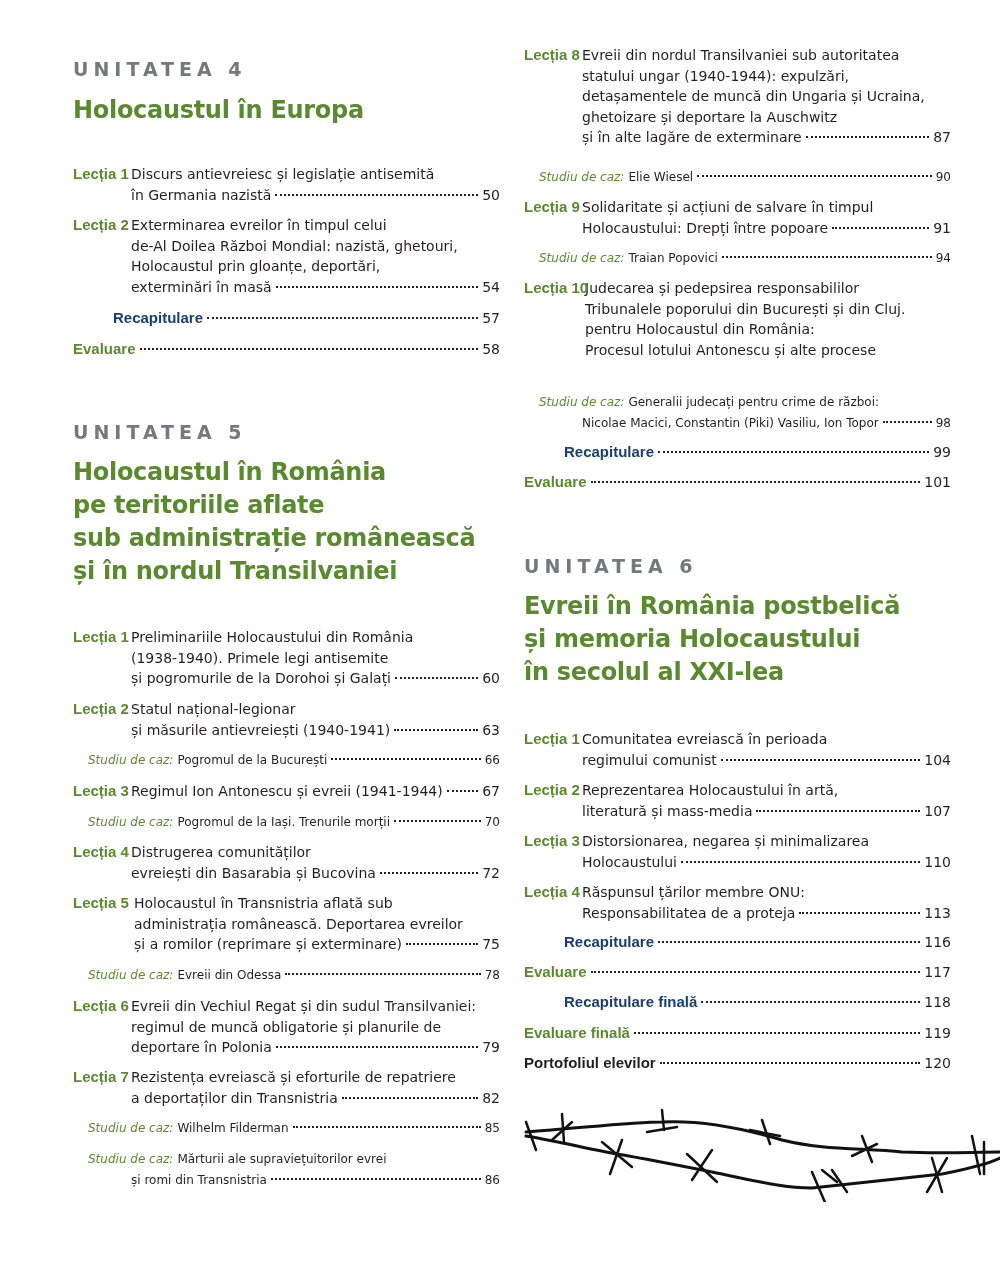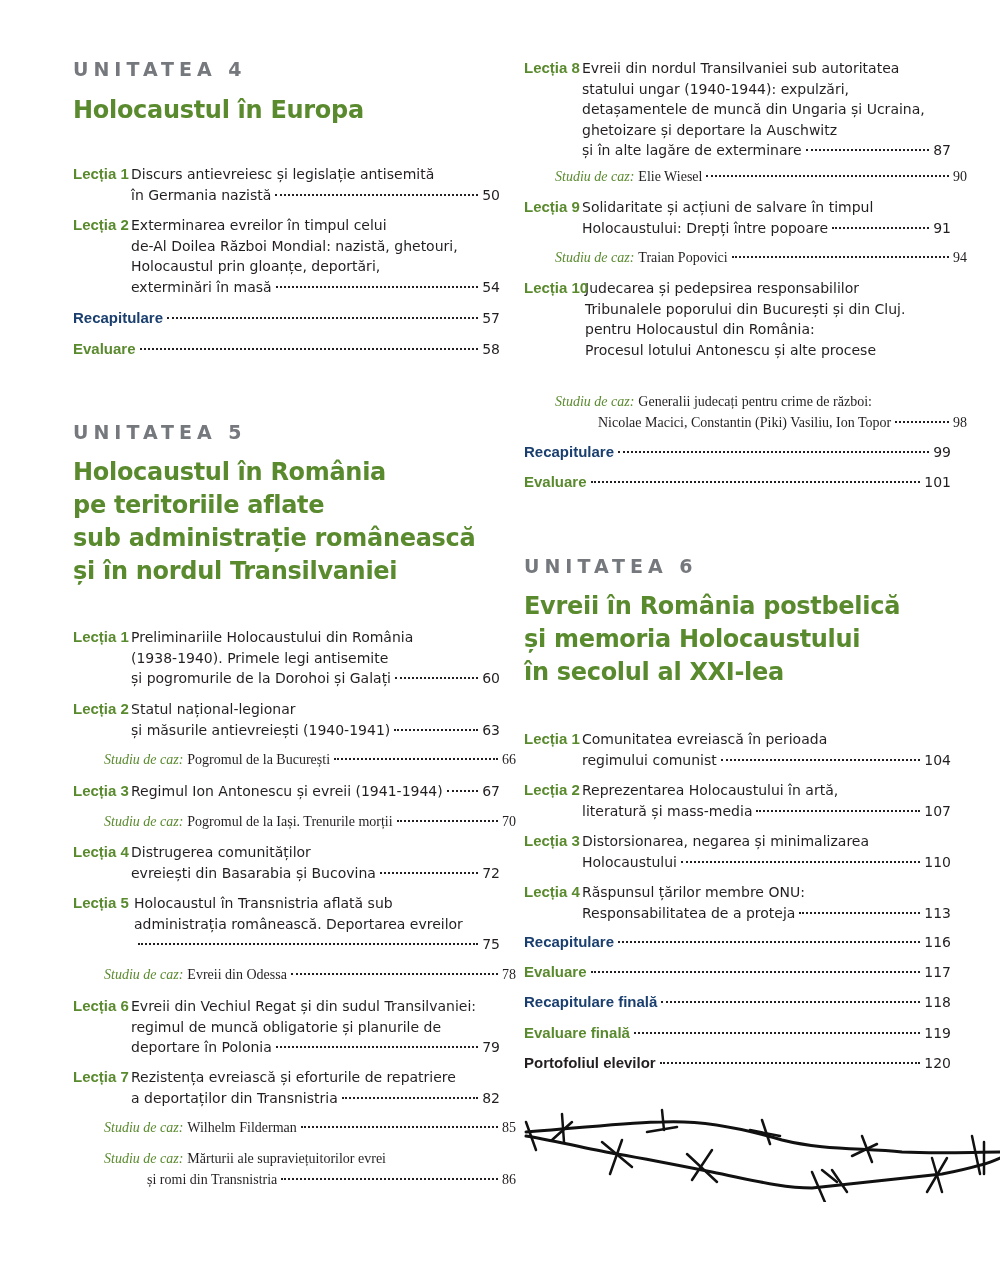--- a/index.html
+++ b/index.html
@@ -31,29 +31,29 @@
   .entry .body { margin-left: 58px; }
   .entry.wide .body { margin-left: 61px; }
   .entry .line { display: block; white-space: nowrap; }
   .entry .last { display: flex; align-items: baseline; }
   .entry .last .txt { white-space: nowrap; }
   .entry .dots {
     flex: 1; margin: 0 4px; border-bottom: 2px dotted #231f20; height: 0; position: relative; top: -4px;
   }
   .entry .page { white-space: nowrap; }
 
-  .case { position: absolute; left: 16px; width: 427px; font-size: 14px; line-height: 20.5px; font-family: Liberation Serif, serif; }
+  .case { position: absolute; left: 0; width: 427px; font-size: 12px; line-height: 20.5px; }
   .case .first { display: flex; align-items: baseline; padding-left: 15px; }
   .case .first .label { font-style: italic; color: #5a8a2e; white-space: nowrap; margin-right: 4px; }
   .case .txt { white-space: nowrap; }
   .case .dots { flex: 1; margin: 0 4px; border-bottom: 2px dotted #231f20; height: 0; position: relative; top: -4px; }
 
   .simple { position: absolute; left: 0; width: 427px; display: flex; align-items: baseline; font-size: 14px; }
   .simple .lbl { font-family: "Liberation Sans", sans-serif; font-weight: bold; font-size: 15px; white-space: nowrap; }
-  .simple .lbl.blue { color: #1a3f6f; }
+  .simple .lbl.blue { color: #1a3f6f; margin-left: 40px; }
   .simple .lbl.green { color: #5a8a2e; }
   .simple .lbl.black { color: #231f20; }
   .simple .dots { flex: 1; margin: 0 4px; border-bottom: 2px dotted #231f20; height: 0; position: relative; top: -4px; }
 
   .wire { position: absolute; left: 522px; top: 1092px; width: 478px; height: 110px; }
 
   .footer {
     position: absolute; right: 50px; top: 1295px;
     font-family: "Liberation Sans", sans-serif; font-weight: bold; font-size: 13px; color: #5a8a2e;
   }
@@ -174,20 +174,21 @@
         </div>
     </div>
   </div>
 
   <div class="entry wide" style="top:893px">
     <span class="lead">Lecția 5</span>
     <div class="body">
       <span class="line">Holocaustul în Transnistria aflată sub</span>
       <span class="line">administrația românească. Deportarea evreilor</span>
       <div class="last">
+          <span class="txt">și a romilor (reprimare și exterminare)</span>
           <span class="dots"></span>
           <span class="page">75</span>
         </div>
     </div>
   </div>
 
   <div class="case" style="top:965px">
     <div class="first">
         <span class="label">Studiu de caz:</span>
         <span class="txt">Evreii din Odessa</span>
@@ -237,21 +238,21 @@
       </div>
     <div class="first" style="padding-left:58px">
         <span class="txt">și romi din Transnistria</span>
         <span class="dots"></span>
         <span>86</span>
       </div>
   </div>
 </div>
 
 <div class="col right">
-  <div class="entry" style="top:58px">
+  <div class="entry" style="top:45px">
     <span class="lead">Lecția 8</span>
     <div class="body">
       <span class="line">Evreii din nordul Transilvaniei sub autoritatea</span>
       <span class="line">statului ungar (1940-1944): expulzări,</span>
       <span class="line">detașamentele de muncă din Ungaria și Ucraina,</span>
       <span class="line">ghetoizare și deportare la Auschwitz</span>
       <div class="last">
           <span class="txt">și în alte lagăre de exterminare</span>
           <span class="dots"></span>
           <span class="page">87</span>

